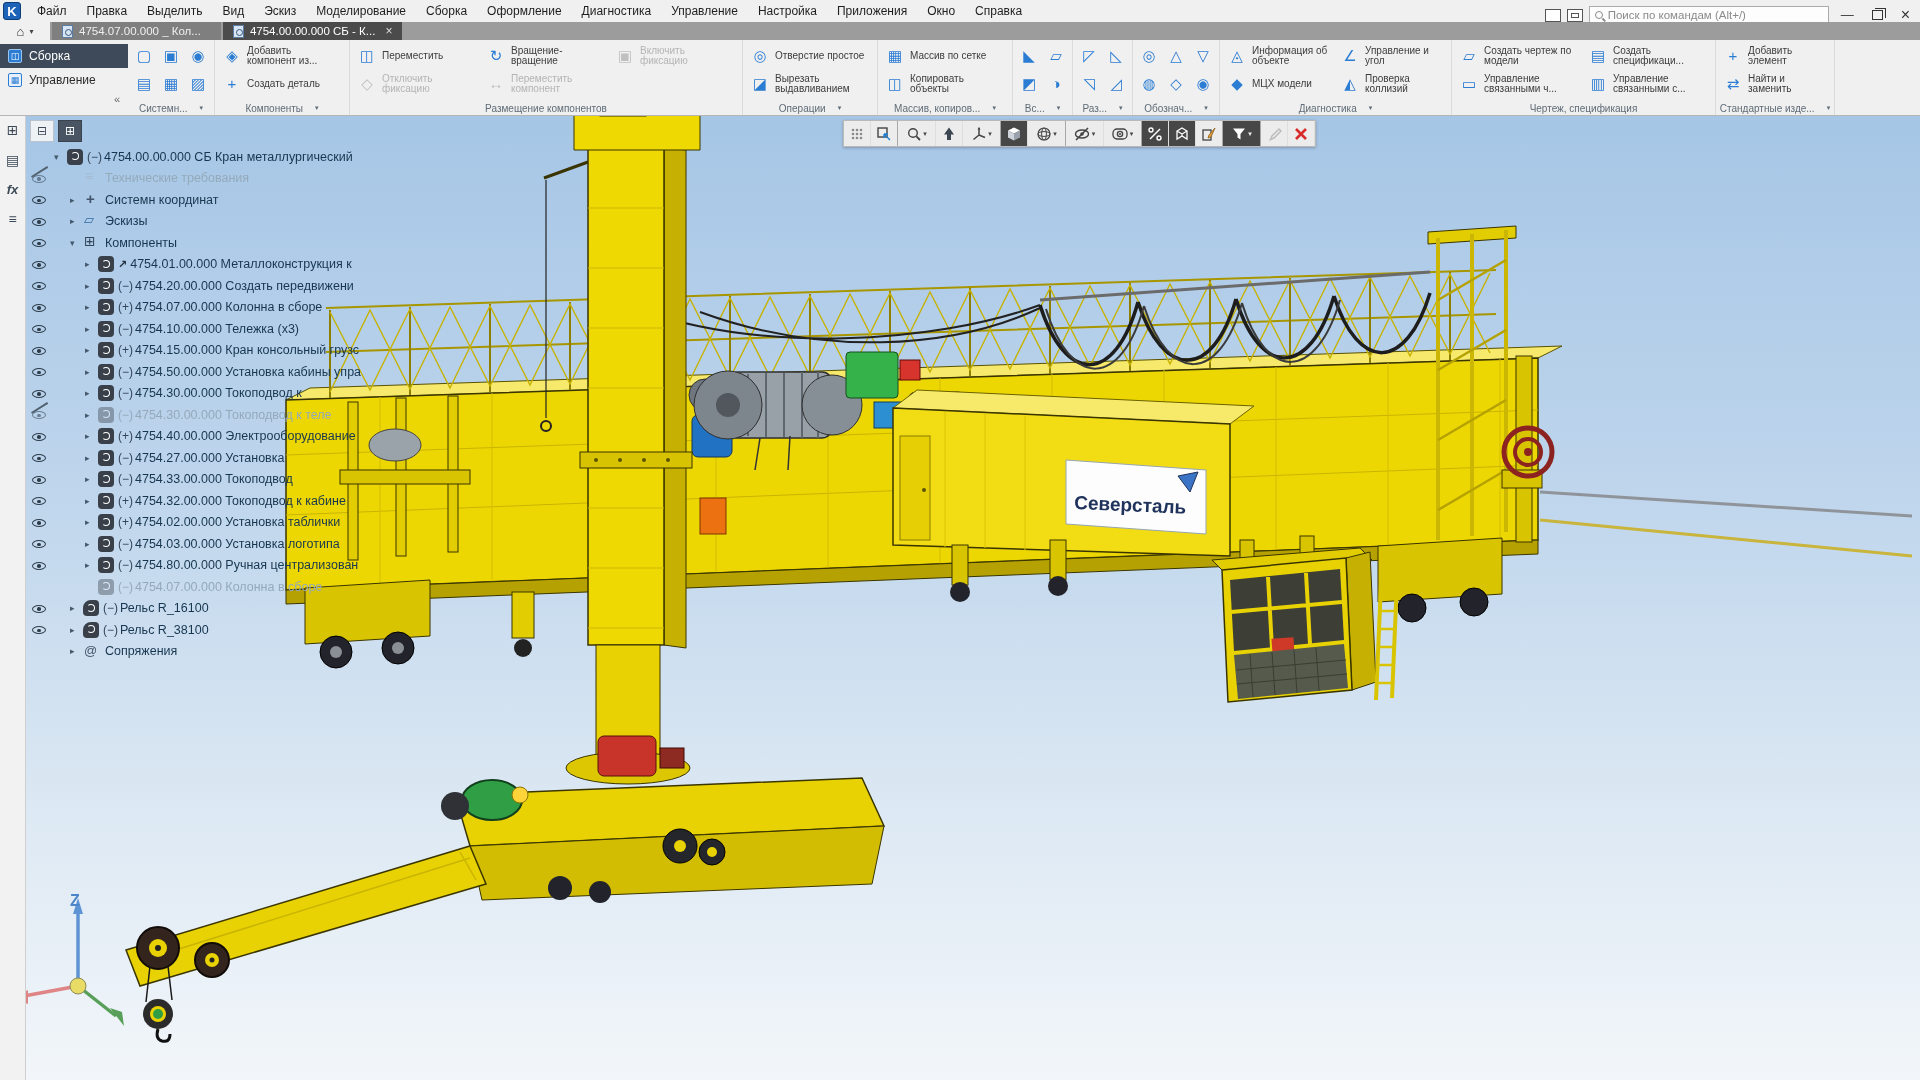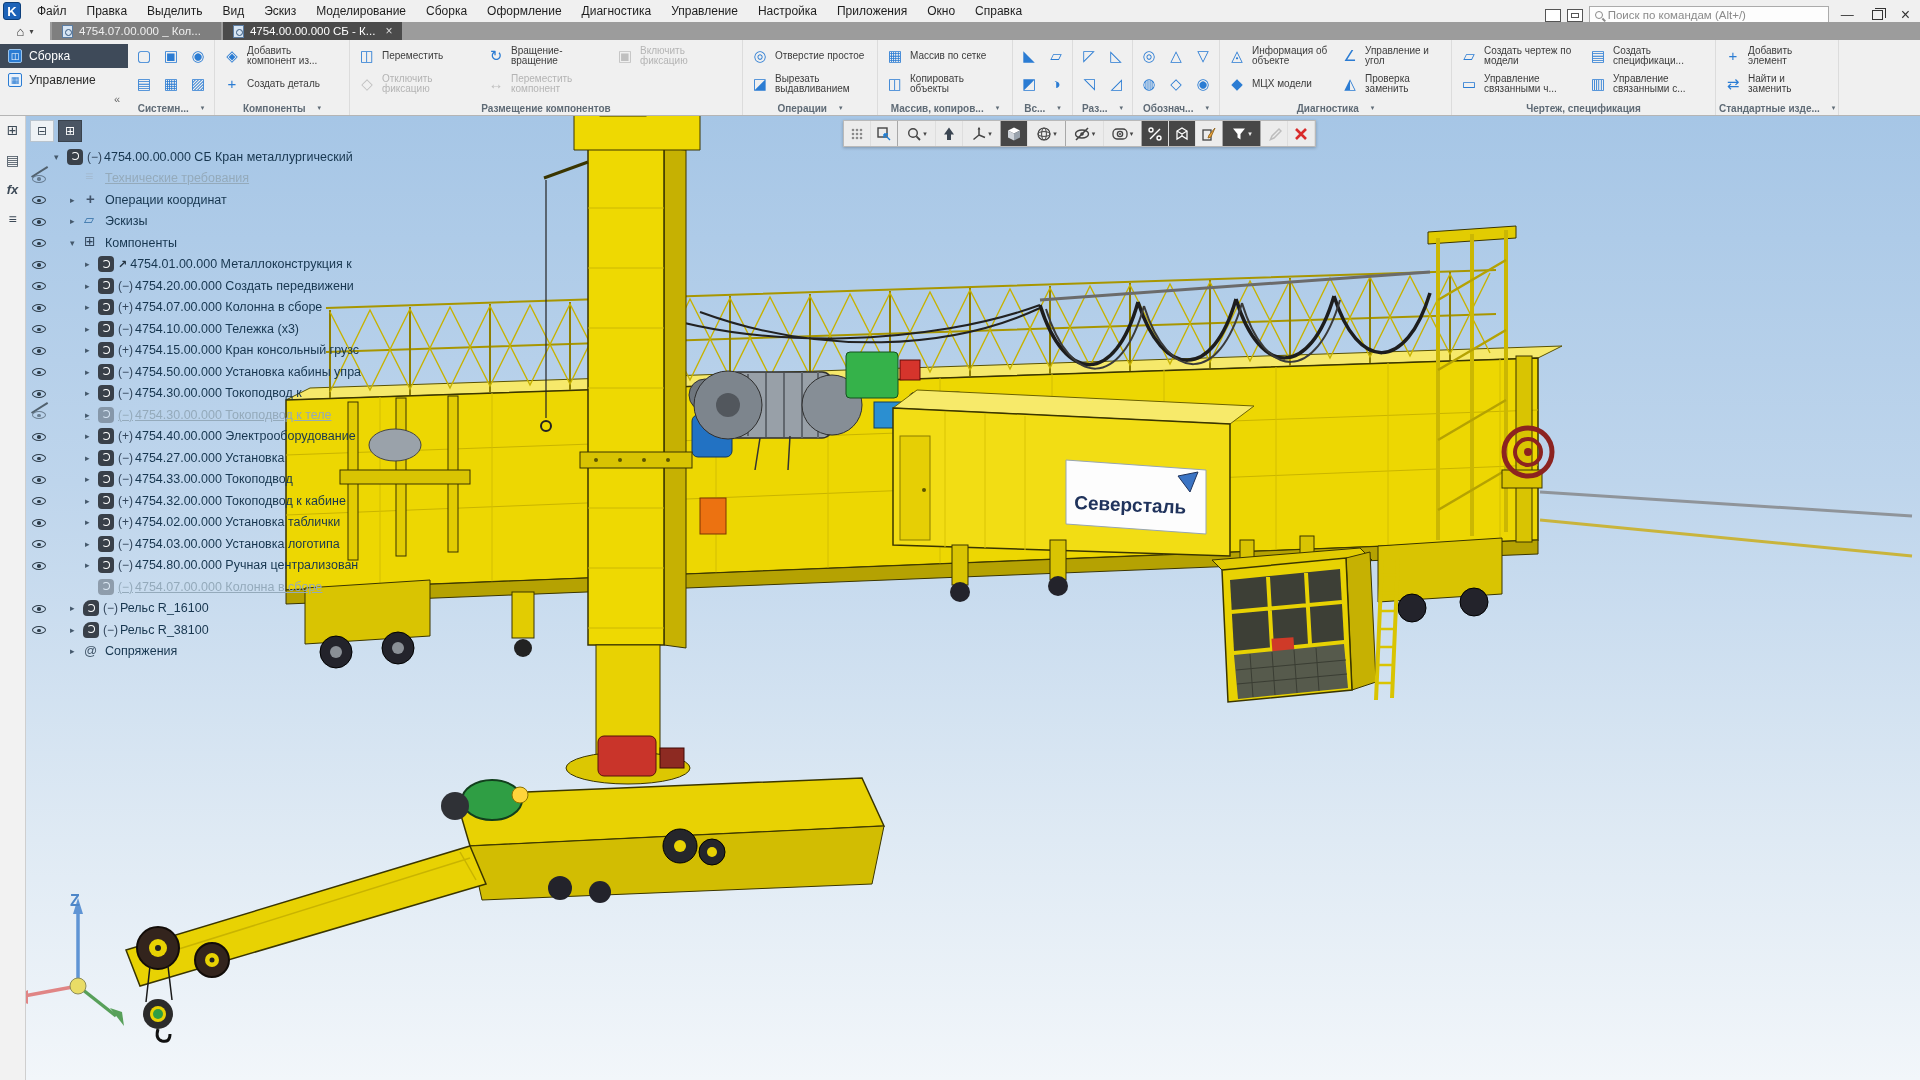--- a/index.html
+++ b/index.html
@@ -48,21 +48,21 @@
   .rgroup{flex:0 0 auto;display:flex;flex-direction:column;border-right:1px solid #dcdcdc;padding:2px 3px 0 3px;}
   .rbody{flex:1;display:grid;grid-template-rows:repeat(2,28px);grid-auto-flow:column;gap:0 1px;align-content:start;}
   .rbtn{display:flex;align-items:center;gap:5px;padding:1px 4px;width:128px;border-radius:2px;}
   .rgroup.narrow .rbtn{width:112px;}
   .rbtn .ricon{width:20px;height:20px;flex:0 0 auto;color:#2b7cd3;font-size:15px;line-height:20px;text-align:center;}
   .rbtn .rlabel{font-size:10px;line-height:1.05;color:#3c3c3c;}
   .rbtn[data-disabled="true"] .rlabel{color:#b4b4b4;}
   .rbtn[data-disabled="true"] .ricon{color:#c0c0c0;}
   .rbtn.sq{width:26px;justify-content:center;padding:1px 0;}
   .rfoot{height:14px;display:flex;align-items:center;justify-content:center;gap:12px;
-    font-size:10px;color:#5f6b76;font-weight:bold;}
+    font-size:10px;color:#5f6b76;}
   .rfoot .dd{font-size:7px;color:#5f6b76;}
 
   
   .viewport{position:absolute;left:26px;top:116px;width:1894px;height:964px;
     background:linear-gradient(180deg,#a6c6e6 0%,#bed5ec 38%,#dfeaf4 75%,#f2f6fa 100%);z-index:1;}
   .scene{position:absolute;left:0;top:0;width:1920px;height:1080px;z-index:2;pointer-events:none;}
 
   
   .left-strip{position:absolute;left:0;top:116px;width:26px;height:964px;background:#f2f2f2;
     border-right:1px solid #cfcfcf;z-index:10;display:flex;flex-direction:column;align-items:center;padding-top:6px;gap:14px;}
@@ -94,21 +94,21 @@
     position:absolute;left:3.5px;top:3.5px;width:8px;height:8px;border:1.6px solid #fff;border-radius:50%;border-left-color:transparent;}
   .ticon[data-icon="part"]{border-radius:50% 4px 4px 4px;}
   .ticon[data-icon="tech"]:before{content:"≡";color:#9aa7b3;font-size:14px;position:absolute;left:2px;top:-2px;}
   .ticon[data-icon="csys"]:before{content:"+";color:#40536a;font-size:15px;font-weight:bold;position:absolute;left:3px;top:-2px;}
   .ticon[data-icon="sk"]:before{content:"▱";color:#2f6ca3;font-size:13px;position:absolute;left:1px;top:-1px;}
   .ticon[data-icon="comp"]:before{content:"⊞";color:#33465c;font-size:14px;position:absolute;left:1px;top:-2px;}
   .ticon[data-icon="clip"]:before{content:"@";color:#44586b;font-size:13px;position:absolute;left:1px;top:0px;}
   .pin{display:none;color:#22313f;font-weight:bold;font-size:11px;margin-right:1px;}
   .trow[data-pin="true"] .pin{display:inline;}
   .marker{color:#33465c;margin-right:2px;font-size:12px;}
-  .trow[data-grayed="true"]{color:#94aabb;text-decoration:underline;}
+  .trow[data-grayed="true"]{color:#94aabb;}
   .trow[data-grayed="true"] .marker{color:#94aabb;}
   .trow[data-grayed="true"] .ticon{opacity:.4;}
 
   
   .vtoolbar{position:absolute;left:843px;top:120px;height:27px;z-index:13;display:flex;align-items:stretch;
     background:#ececec;border:1px solid #b9b9b9;box-shadow:0 1px 3px rgba(0,0,0,.25);}
   .vbtn{width:27px;display:flex;align-items:center;justify-content:center;border-right:1px solid #dedede;position:relative;}
   .vbtn.dark{background:#474747;}
   .vbtn.group-end{border-right:1px solid #a8a8a8;}
   .vbtn .caret{font-size:7px;color:#444;margin-left:1px;}
@@ -307,21 +307,21 @@
     </div>
 
     <div class="trow" data-lvl="1">
       <span class="eye" data-eye="v">
         <span class="pupil"></span>
       </span>
       <span class="arrow">▸</span>
       <span class="ticon" data-icon="csys"><span class="swirl"></span></span>
 
       <span class="marker"></span>
-      <span class="tlabel">Операции координат</span>
+      <span class="tlabel">Системн координат</span>
     </div>
 
     <div class="trow" data-lvl="1">
       <span class="eye" data-eye="v">
         <span class="pupil"></span>
       </span>
       <span class="arrow">▸</span>
       <span class="ticon" data-icon="sk"><span class="swirl"></span></span>
 
       <span class="marker"></span>
@@ -962,21 +962,21 @@
         <div class="rbtn">
           <span class="ricon">◆</span>
           <span class="rlabel">МЦХ модели</span>
         </div>
         <div class="rbtn">
           <span class="ricon">∠</span>
           <span class="rlabel">Управление и угол</span>
         </div>
         <div class="rbtn">
           <span class="ricon">◭</span>
-          <span class="rlabel">Проверка заменить</span>
+          <span class="rlabel">Проверка коллизий</span>
         </div>
       </div>
     <div class="rfoot" data-dd="true">
         <span>Диагностика</span>
         <span class="dd">▾</span>
       </div>
   </div>
 
   <div class="rgroup">
     <div class="rbody">

